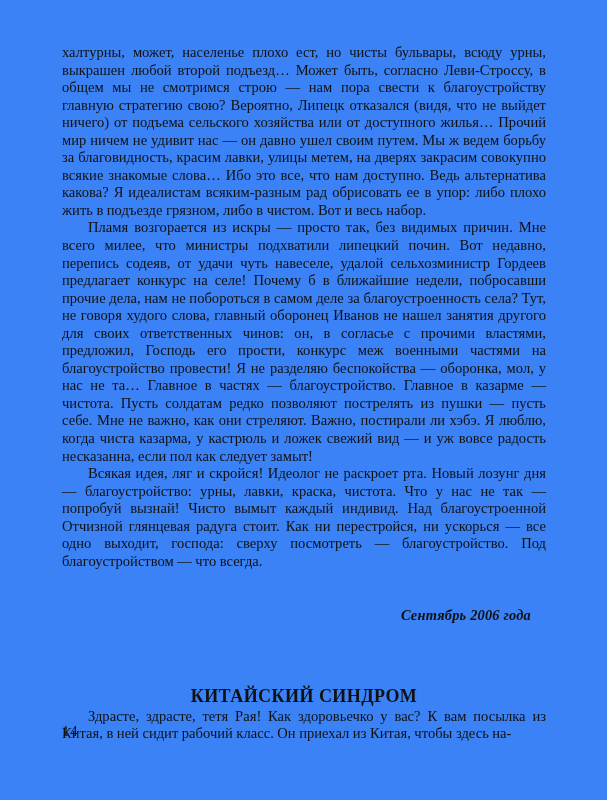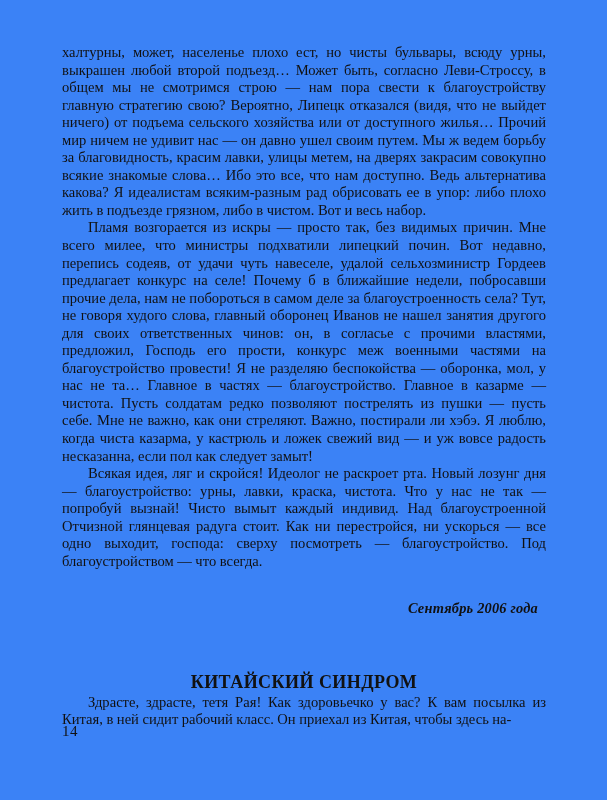--- a/index.html
+++ b/index.html
@@ -41,21 +41,21 @@
     hyphens: manual;
     word-spacing: -0.15px;
     letter-spacing: 0.02px;
   }
 
   .para.first {
     text-indent: 0;
   }
 
   .date-line {
-    margin: 8px;
+    margin: 15px;
     padding-top: 22px;
     text-align: right;
     font-style: italic;
     font-weight: 700;
     font-size: 14.4px;
     line-height: 17.5px;
     letter-spacing: 0.2px;
   }
 
   .section-heading {

